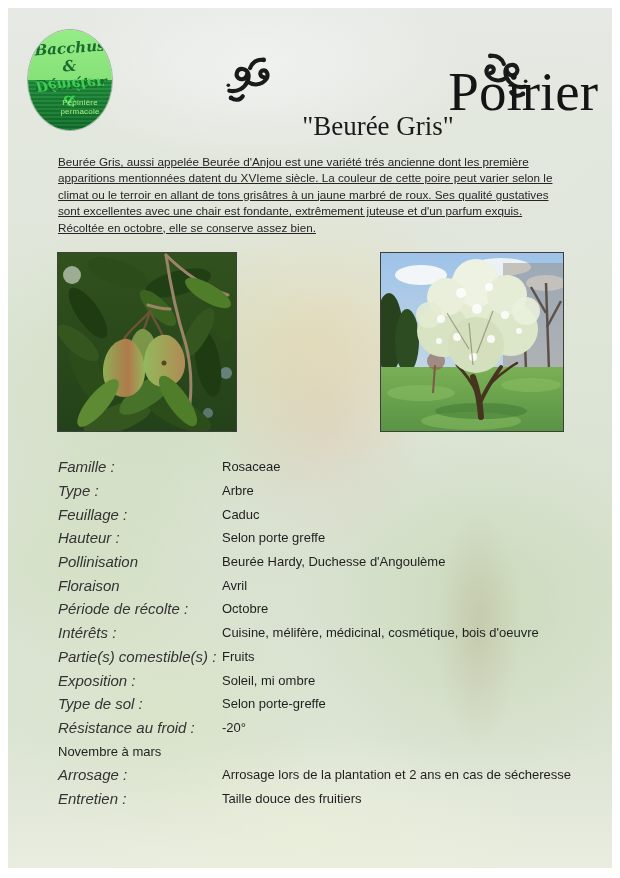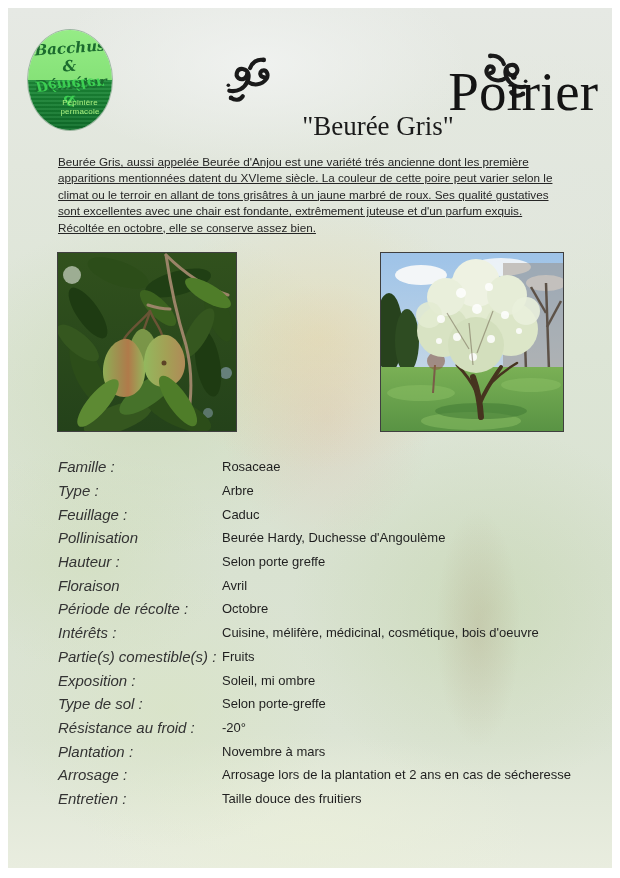--- a/index.html
+++ b/index.html
@@ -287,28 +287,28 @@
       </div>
       <div class="attr-row">
         <div class="attr-label">Type :</div>
         <div class="attr-value">Arbre</div>
       </div>
       <div class="attr-row">
         <div class="attr-label">Feuillage :</div>
         <div class="attr-value">Caduc</div>
       </div>
       <div class="attr-row">
+        <div class="attr-label">Hauteur :</div>
+        <div class="attr-value">Selon porte greffe</div>
+      </div>
+      <div class="attr-row">
         <div class="attr-label">Pollinisation</div>
         <div class="attr-value">Beurée Hardy, Duchesse d'Angoulème</div>
       </div>
       <div class="attr-row">
-        <div class="attr-label">Hauteur :</div>
-        <div class="attr-value">Selon porte greffe</div>
-      </div>
-      <div class="attr-row">
         <div class="attr-label">Floraison</div>
         <div class="attr-value">Avril</div>
       </div>
       <div class="attr-row">
         <div class="attr-label">Période de récolte :</div>
         <div class="attr-value">Octobre</div>
       </div>
       <div class="attr-row">
         <div class="attr-label">Intérêts :</div>
         <div class="attr-value">Cuisine, mélifère, médicinal, cosmétique, bois d'oeuvre</div>
@@ -323,21 +323,20 @@
       </div>
       <div class="attr-row">
         <div class="attr-label">Type de sol :</div>
         <div class="attr-value">Selon porte-greffe</div>
       </div>
       <div class="attr-row">
         <div class="attr-label">Résistance au froid :</div>
         <div class="attr-value">-20°</div>
       </div>
       <div class="attr-row">
-        <div class="attr-label">Plantation :</div>
         <div class="attr-value">Novembre à mars</div>
       </div>
       <div class="attr-row">
         <div class="attr-label">Arrosage :</div>
         <div class="attr-value">Arrosage lors de la plantation et 2 ans en cas de sécheresse</div>
       </div>
       <div class="attr-row">
         <div class="attr-label">Entretien :</div>
         <div class="attr-value">Taille douce des fruitiers</div>
       </div>

